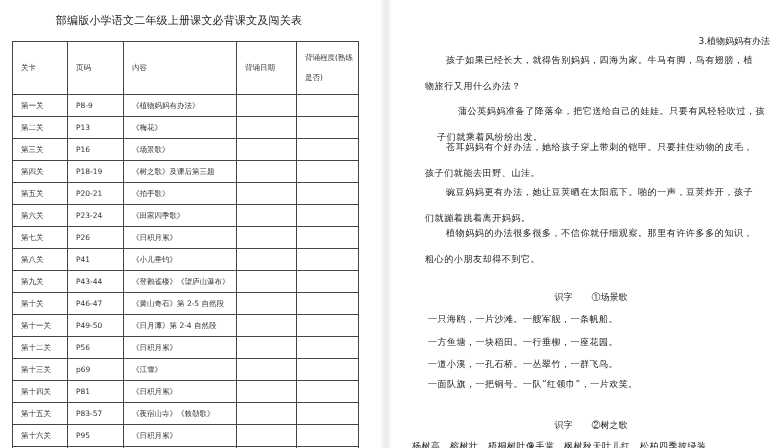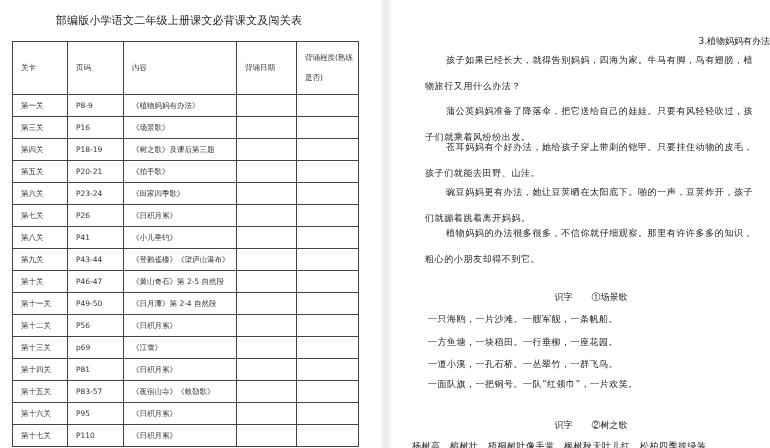--- a/index.html
+++ b/index.html
@@ -56,20 +56,27 @@
     </thead>
     <tbody id="table-body">
         <tr>
           <td>第一关</td>
           <td>P8-9</td>
           <td>《植物妈妈有办法》</td>
           <td></td>
           <td></td>
         </tr>
         <tr>
+          <td>第二关</td>
+          <td>P13</td>
+          <td>《梅花》</td>
+          <td></td>
+          <td></td>
+        </tr>
+        <tr>
           <td>第三关</td>
           <td>P16</td>
           <td>《场景歌》</td>
           <td></td>
           <td></td>
         </tr>
         <tr>
           <td>第四关</td>
           <td>P18-19</td>
           <td>《树之歌》及课后第三题</td>
@@ -173,21 +180,21 @@
 
 <div class="gutter"></div>
 
 <div class="page-right">
   <div class="lesson-title" style="top:35px;">3.植物妈妈有办法</div>
 
   <div class="para" style="top:47px;">
     <span class="indent"></span><span>孩子如果已经长大，就得告别妈妈，四海为家。牛马有脚，鸟有翅膀，植</span><br>
     <span>物旅行又用什么办法？</span>
   </div>
-  <div class="para" style="top:98px;">
+  <div class="para" style="top:98px;margin-left:12px;">
     <span class="indent"></span><span>蒲公英妈妈准备了降落伞，把它送给自己的娃娃。只要有风轻轻吹过，孩</span><br>
     <span>子们就乘着风纷纷出发。</span>
   </div>
   <div class="para" style="top:134px;">
     <span class="indent"></span><span>苍耳妈妈有个好办法，她给孩子穿上带刺的铠甲。只要挂住动物的皮毛，</span><br>
     <span>孩子们就能去田野、山洼。</span>
   </div>
   <div class="para" style="top:179px;">
     <span class="indent"></span><span>豌豆妈妈更有办法，她让豆荚晒在太阳底下。啪的一声，豆荚炸开，孩子</span><br>
     <span>们就蹦着跳着离开妈妈。</span>

